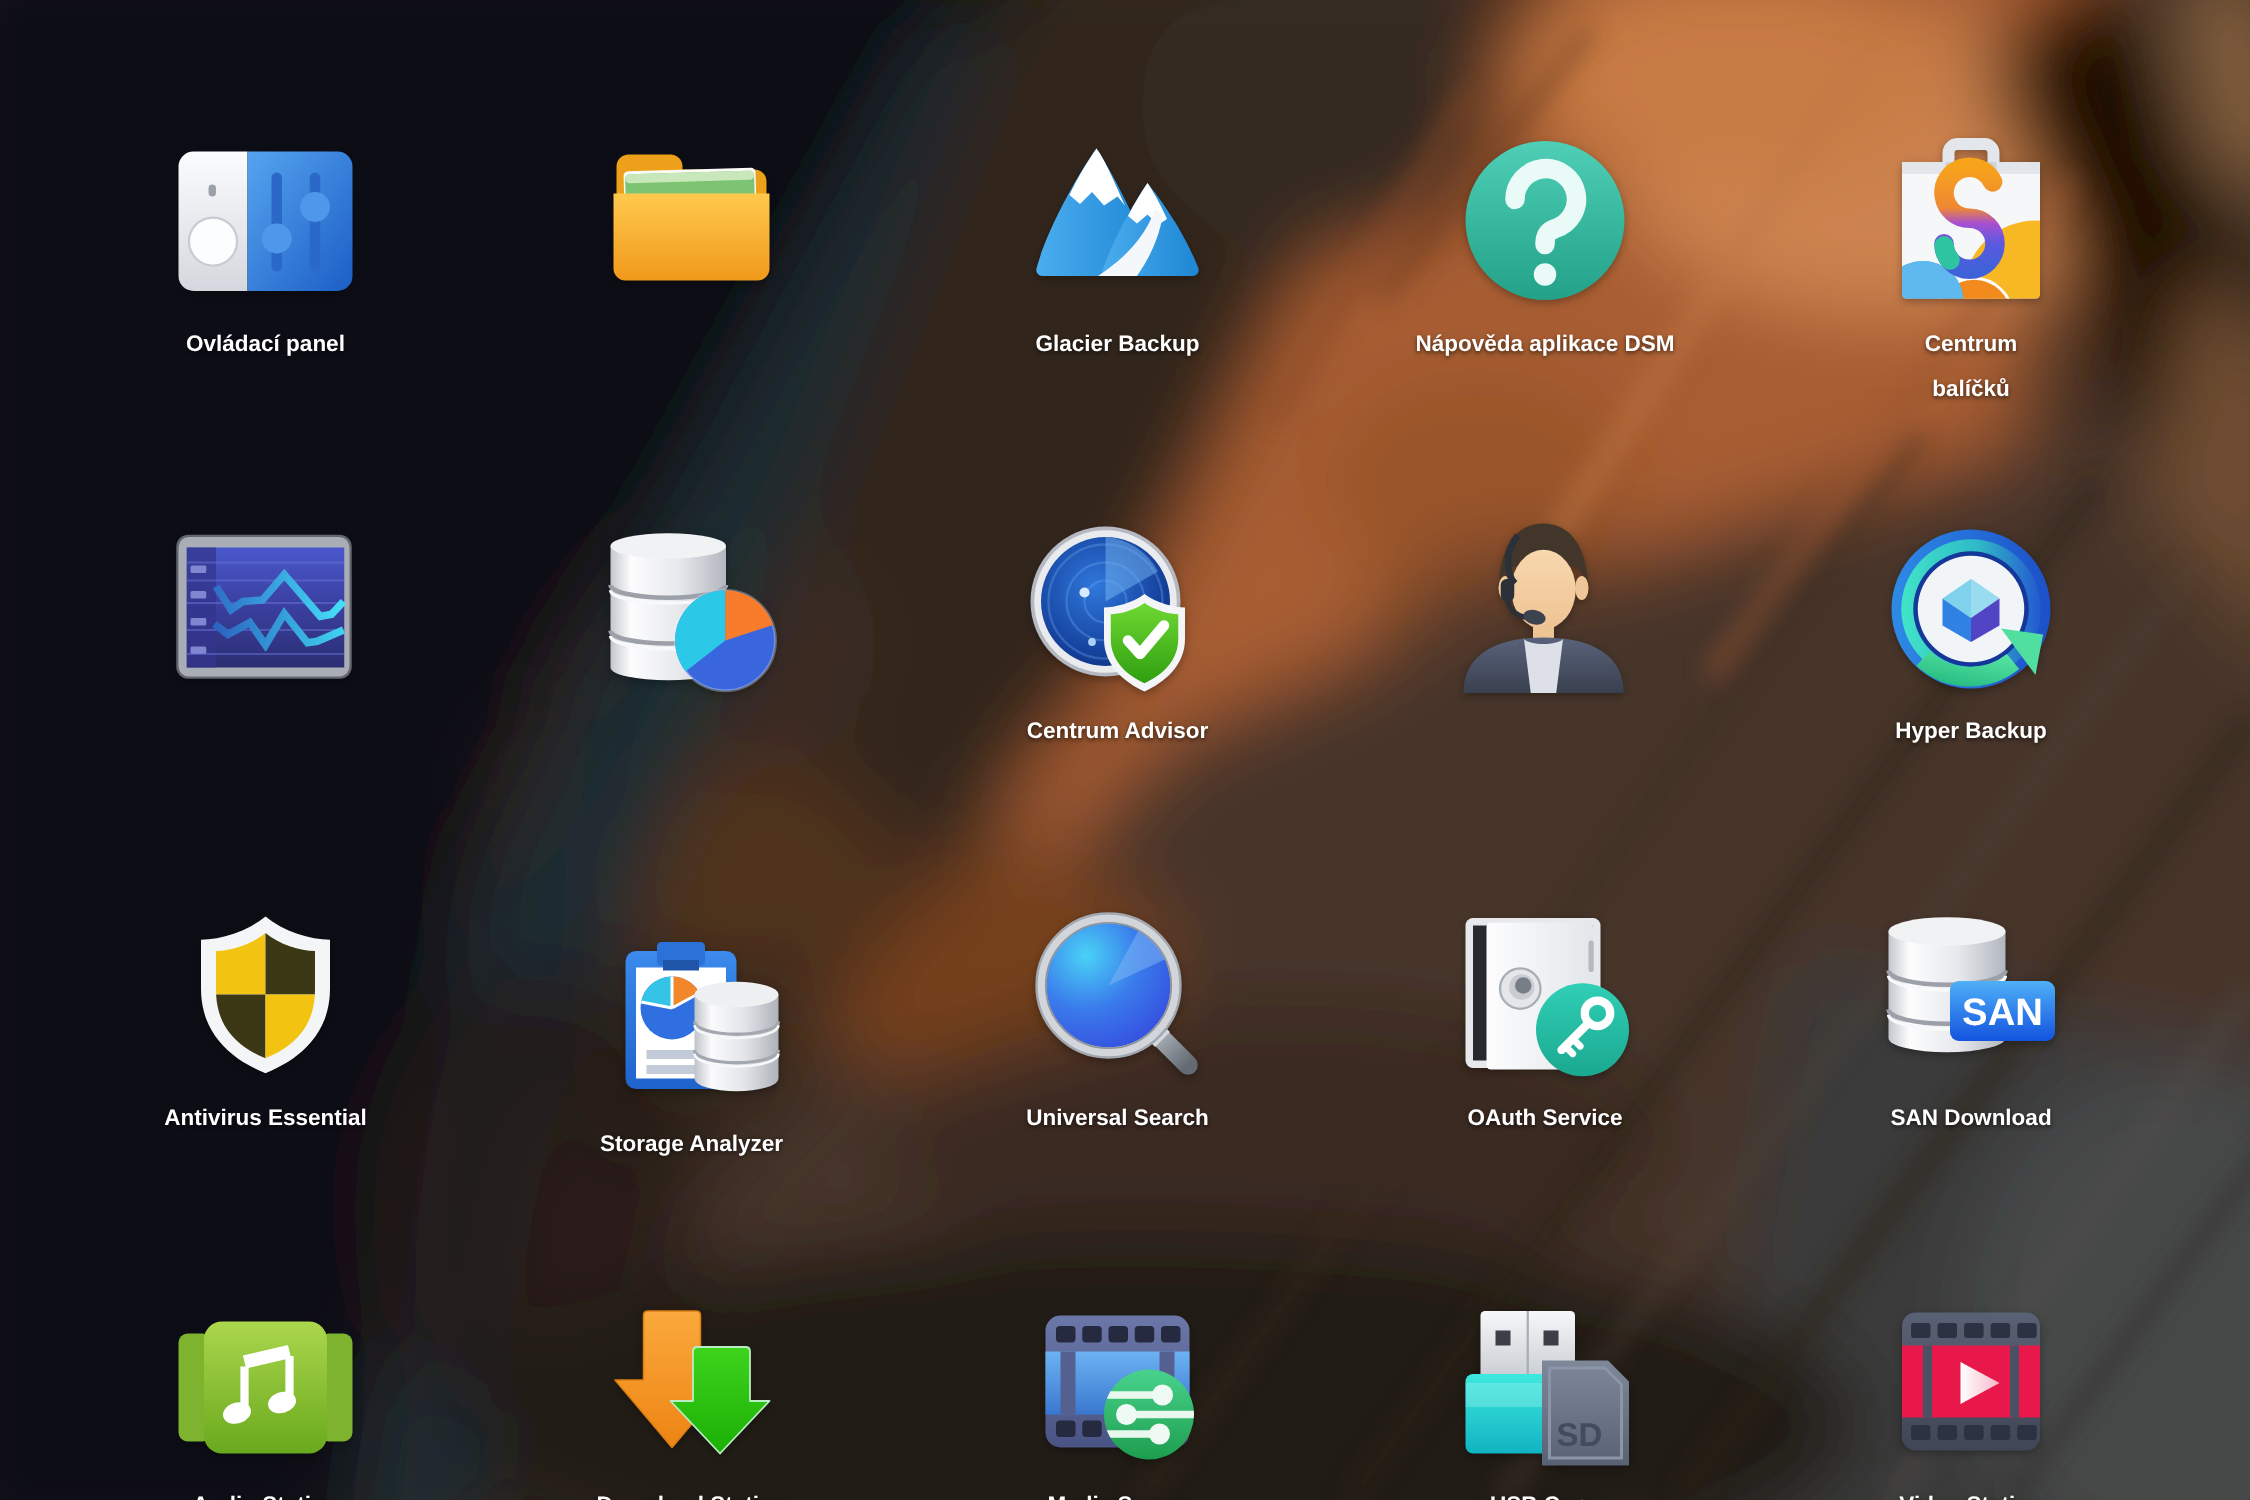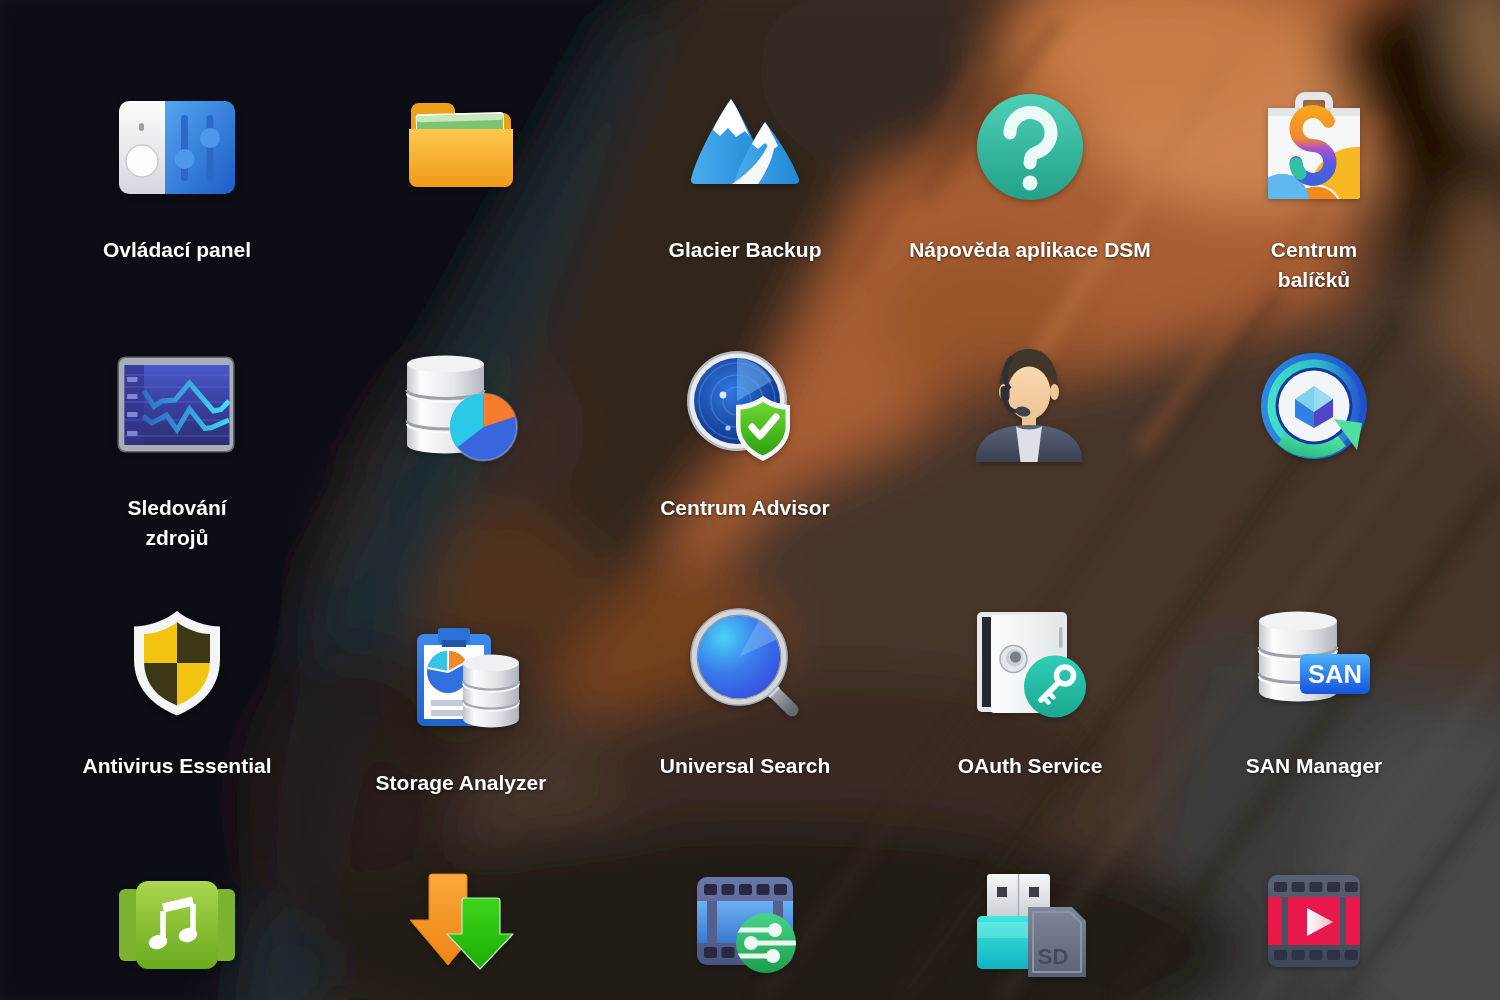--- a/index.html
+++ b/index.html
@@ -1,19 +1,19 @@
 <!DOCTYPE html>
 <html><head><meta charset="utf-8">
 <style>
 html,body{margin:0;padding:0;background:#000}
 #stage{position:relative;width:1500px;height:1000px;overflow:hidden;background:#2b211a;font-family:"Liberation Sans",sans-serif}
 #bg{position:absolute;left:0;top:0}
 .cell{position:absolute;width:300px;text-align:center}
 .ic{display:block;margin:0 auto;width:120px;height:120px;filter:drop-shadow(0 2px 3px rgba(0,0,0,.3))}
-.lb{margin-top:28px;color:#fff;font-size:21px;letter-spacing:0;font-weight:bold;line-height:30px;text-shadow:0 1px 3px rgba(0,0,0,.6)}
+.lb{margin-top:8px;color:#fff;font-size:15px;letter-spacing:0;font-weight:bold;line-height:30px;text-shadow:0 1px 3px rgba(0,0,0,.6)}
 </style></head>
 <body>
 <div id="stage">
 <svg id="bg" width="1500" height="1000" viewBox="0 0 1500 1000">
 <defs>
 <filter id="b28" x="-20%" y="-20%" width="140%" height="140%">
           <feGaussianBlur stdDeviation="26"></feGaussianBlur>
         </filter>
 <filter id="b18" x="-20%" y="-20%" width="140%" height="140%">
           <feGaussianBlur stdDeviation="18"></feGaussianBlur>
@@ -187,21 +187,20 @@
           <rect x="10" y="49" width="10.5" height="5" rx="1"></rect>
           <rect x="10" y="67" width="10.5" height="5" rx="1"></rect>
           <rect x="10" y="86" width="10.5" height="5" rx="1"></rect>
         </g>
 <g stroke="#6a74d8" stroke-width="1.2" opacity=".5">
           <path d="M7.5 30h105M7.5 42h105M7.5 57h105M7.5 75h105M7.5 91h105"></path>
         </g>
 <path d="M27 46 37 61.5 45 56 58 55 72.5 38 96.5 66 104 64.5 112 56" fill="none" stroke="url(#rml1)" stroke-width="5"></path>
 <path d="M26 71 35 78 49.5 70 60 85 72.5 64 88 83.5 94.5 82.5 112 75" fill="none" stroke="url(#rml2)" stroke-width="5"></path>
       </svg>
-      <div class="lb">Sledování<br>zdrojů</div>
     </div>
 <div class="cell" style="left:311px;top:345px">
       <svg class="ic" viewBox="0 0 120 120">
         <defs>
           <linearGradient id="cyl" x1="0" y1="0" x2="1" y2="0">
             <stop offset="0" stop-color="#c3c7cd"></stop>
             <stop offset=".18" stop-color="#fdfdfe"></stop>
             <stop offset=".6" stop-color="#e6e8ec"></stop>
             <stop offset="1" stop-color="#b2b6be"></stop>
           </linearGradient>
@@ -295,20 +294,21 @@
 <circle cx="60" cy="61" r="46.5" fill="url(#hbr)"></circle>
 <circle cx="60" cy="61" r="38.5" fill="#16379a"></circle>
 <circle cx="60" cy="61" r="35.5" fill="#f2f5f8"></circle>
 <path d="M60 41 L79 54 60 67 41 54 Z" fill="#7fd2ec"></path>
 <path d="M60 41 L79 54 60 67 Z" fill="#99dcf0"></path>
 <path d="M41 54 60 67 60 83 41 72 Z" fill="#2f82e4"></path>
 <path d="M79 54 60 67 60 83 79 72 Z" fill="#5145c6"></path>
 <path d="M28 94 A46 46 0 0 0 88 96" fill="none" stroke="url(#hba)" stroke-width="13"></path>
 <path d="M80 74 L103 105 L108 78 Z" fill="#50df9e"></path>
       </svg>
+      <div class="lb">Hyper Backup</div>
     </div>
 <div class="cell" style="left:27px;top:603px">
       <svg class="ic" viewBox="0 0 120 120">
         <defs>
           <clipPath id="avc">
             <path d="M60 19 C69 26.5 83 31 93 31 L93 57 C93 83 77 95.5 60 102.5 C43 95.5 27 83 27 57 L27 31 C37 31 51 26.5 60 19 Z"></path>
           </clipPath>
         </defs>
 <path d="M60 8 C72 18 90 23.5 103 23.5 L103 56 C103 87 82 103.5 60 112.5 C38 103.5 17 87 17 56 L17 23.5 C30 23.5 48 18 60 8 Z" fill="#f4f5f7"></path>
 <g clip-path="url(#avc)">
@@ -412,21 +412,21 @@
         </defs>
 <path d="M5 18 v71 a39 9.5 0 0 0 78 0 V18" fill="url(#cyl)"></path>
 <ellipse cx="44" cy="18" rx="39" ry="9.5" fill="#f1f2f4"></ellipse>
 <path d="M5 44 a39 9.5 0 0 0 78 0" fill="none" stroke="#9ba0a9" stroke-width="3"></path>
 <path d="M5 47.5 a39 9.5 0 0 0 78 0" fill="none" stroke="#f8f9fa" stroke-width="2.2"></path>
 <path d="M5 70 a39 9.5 0 0 0 78 0" fill="none" stroke="#9ba0a9" stroke-width="3"></path>
 <path d="M5 73.5 a39 9.5 0 0 0 78 0" fill="none" stroke="#f8f9fa" stroke-width="2.2"></path>
 <rect x="46" y="51" width="70" height="40" rx="6" fill="url(#snb)"></rect>
 <text x="81" y="80" font-size="25.5" font-weight="bold" fill="#fff" text-anchor="middle" font-family="Liberation Sans, sans-serif">SAN</text>
       </svg>
-      <div class="lb">SAN Manager</div>
+      <div class="lb">SAN Download</div>
     </div>
 <div class="cell" style="left:27px;top:861px">
       <svg class="ic" viewBox="0 0 120 120">
         <defs>
           <linearGradient id="aud" x1="0" y1="0" x2="0" y2="1">
             <stop offset="0" stop-color="#abd64d"></stop>
             <stop offset="1" stop-color="#69a91d"></stop>
           </linearGradient>
         </defs>
 <rect x="2" y="28" width="22" height="72" rx="6" fill="#7db32e"></rect>

